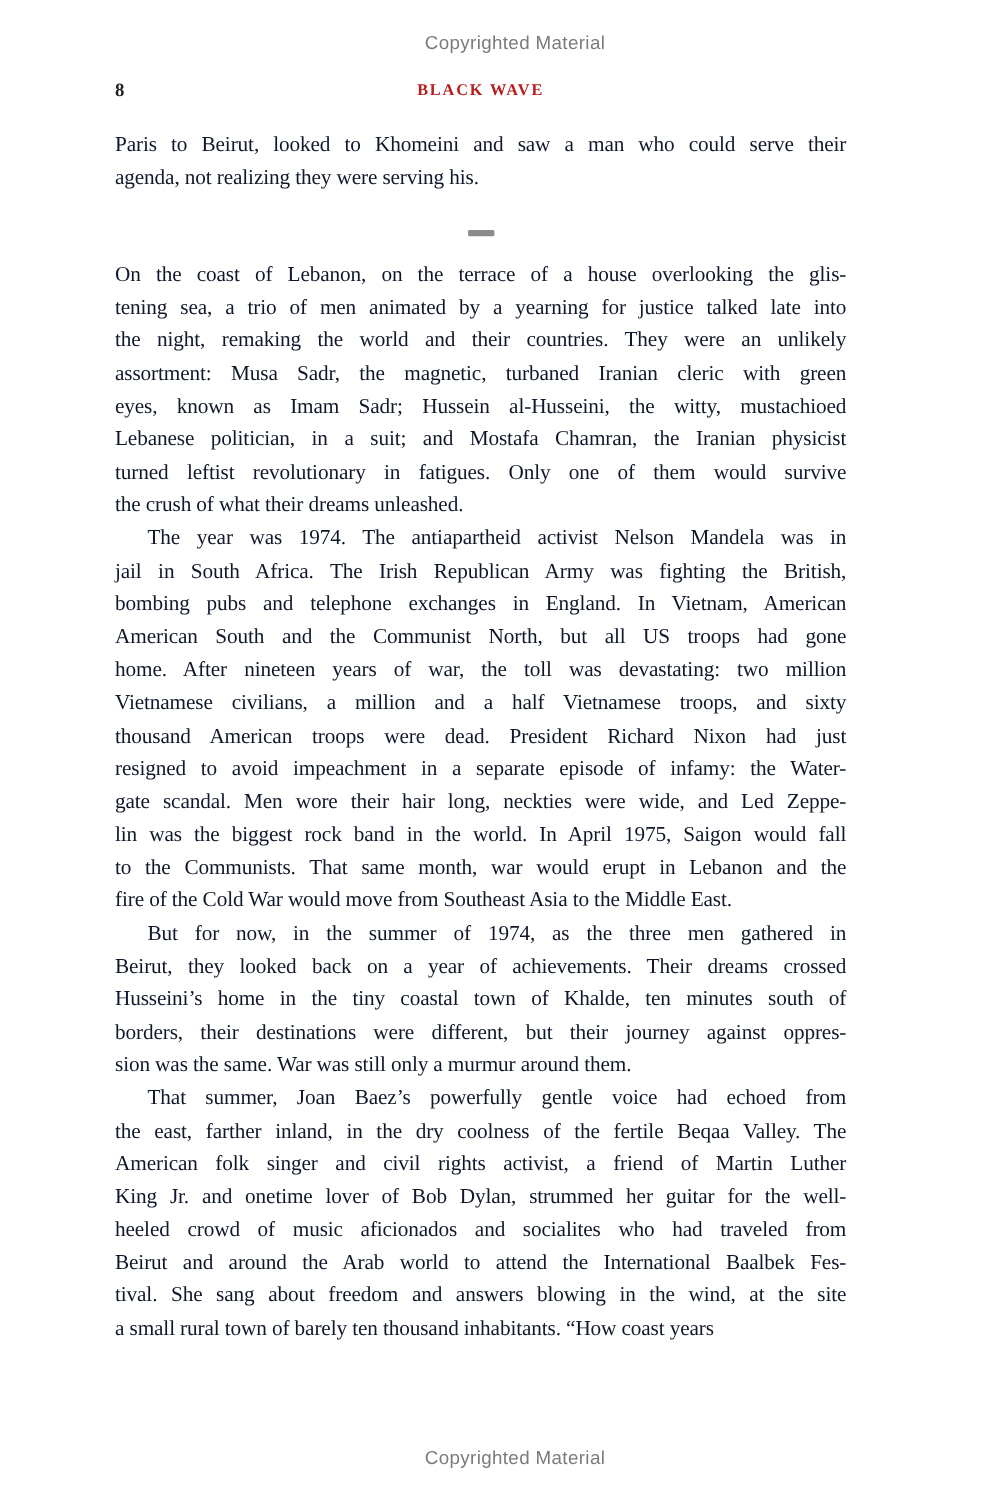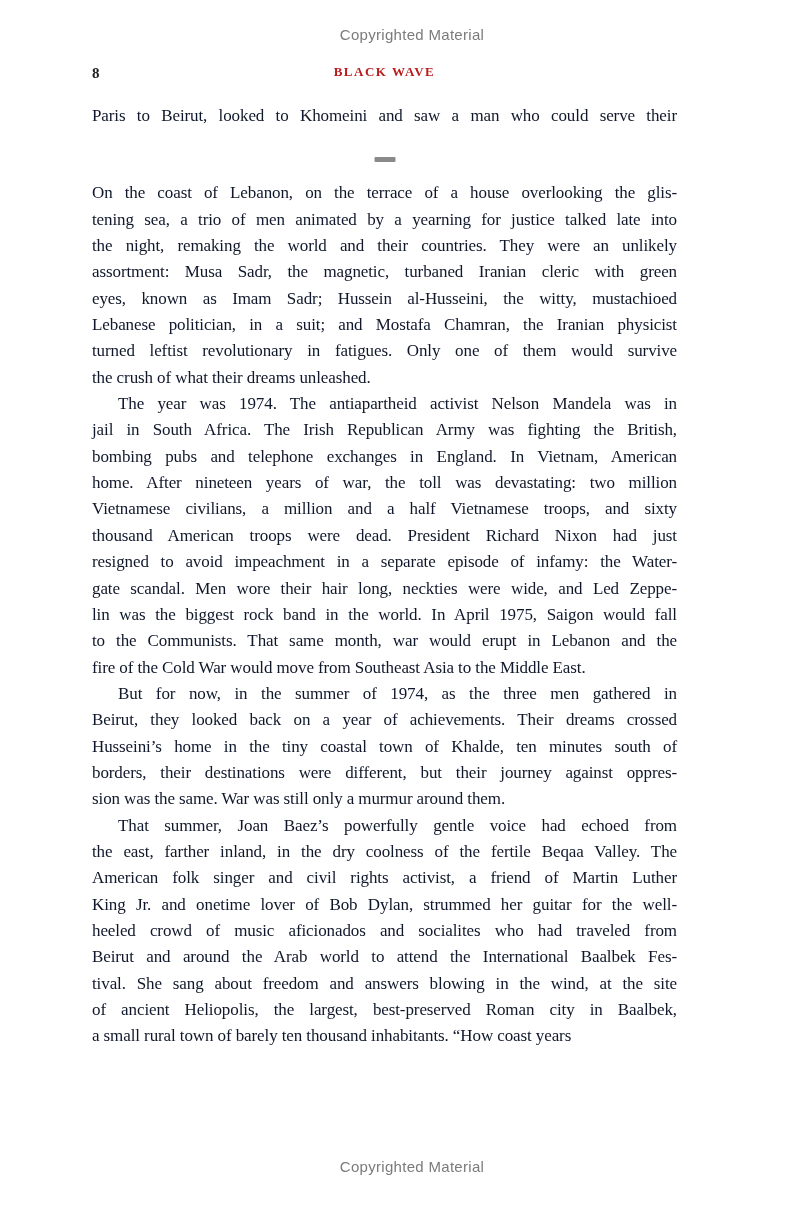--- a/index.html
+++ b/index.html
@@ -91,38 +91,40 @@
   <div class="banner banner-top">Copyrighted Material</div>
 
   <div class="pagehead">
     <span class="pagenum">8</span>
     <span class="runhead">BLACK WAVE</span>
   </div>
 
   <div class="bodytext" id="body-blocks">
       <div class="paragraph">
         <div class="line">Paris to Beirut, looked to Khomeini and saw a man who could serve their</div>
+        <div class="line line-last">agenda, not realizing they were serving his.</div>
       </div>
       <div class="divider">
         <span class="dash"></span>
       </div>
       <div class="paragraph">
         <div class="line">On the coast of Lebanon, on the terrace of a house overlooking the glis-</div>
         <div class="line">tening sea, a trio of men animated by a yearning for justice talked late into</div>
         <div class="line">the night, remaking the world and their countries. They were an unlikely</div>
         <div class="line">assortment: Musa Sadr, the magnetic, turbaned Iranian cleric with green</div>
         <div class="line">eyes, known as Imam Sadr; Hussein al-Husseini, the witty, mustachioed</div>
         <div class="line">Lebanese politician, in a suit; and Mostafa Chamran, the Iranian physicist</div>
         <div class="line">turned leftist revolutionary in fatigues. Only one of them would survive</div>
         <div class="line line-last">the crush of what their dreams unleashed.</div>
       </div>
       <div class="paragraph">
         <div class="line line-indent">The year was 1974. The antiapartheid activist Nelson Mandela was in</div>
         <div class="line">jail in South Africa. The Irish Republican Army was fighting the British,</div>
         <div class="line">bombing pubs and telephone exchanges in England. In Vietnam, American</div>
+        <div class="line">American South and the Communist North, but all US troops had gone</div>
         <div class="line">home. After nineteen years of war, the toll was devastating: two million</div>
         <div class="line">Vietnamese civilians, a million and a half Vietnamese troops, and sixty</div>
         <div class="line">thousand American troops were dead. President Richard Nixon had just</div>
         <div class="line">resigned to avoid impeachment in a separate episode of infamy: the Water-</div>
         <div class="line">gate scandal. Men wore their hair long, neckties were wide, and Led Zeppe-</div>
         <div class="line">lin was the biggest rock band in the world. In April 1975, Saigon would fall</div>
         <div class="line">to the Communists. That same month, war would erupt in Lebanon and the</div>
         <div class="line line-last">fire of the Cold War would move from Southeast Asia to the Middle East.</div>
       </div>
       <div class="paragraph">
@@ -133,20 +135,19 @@
         <div class="line line-last">sion was the same. War was still only a murmur around them.</div>
       </div>
       <div class="paragraph">
         <div class="line line-indent">That summer, Joan Baez’s powerfully gentle voice had echoed from</div>
         <div class="line">the east, farther inland, in the dry coolness of the fertile Beqaa Valley. The</div>
         <div class="line">American folk singer and civil rights activist, a friend of Martin Luther</div>
         <div class="line">King Jr. and onetime lover of Bob Dylan, strummed her guitar for the well-</div>
         <div class="line">heeled crowd of music aficionados and socialites who had traveled from</div>
         <div class="line">Beirut and around the Arab world to attend the International Baalbek Fes-</div>
         <div class="line">tival. She sang about freedom and answers blowing in the wind, at the site</div>
-        <div class="line">of ancient Heliopolis, the largest, best-preserved Roman city in Baalbek,</div>
         <div class="line line-last">a small rural town of barely ten thousand inhabitants. “How coast years</div>
       </div>
     </div>
 
   <div class="banner banner-bottom">Copyrighted Material</div>
 
 </div>
 
 </body></html>

